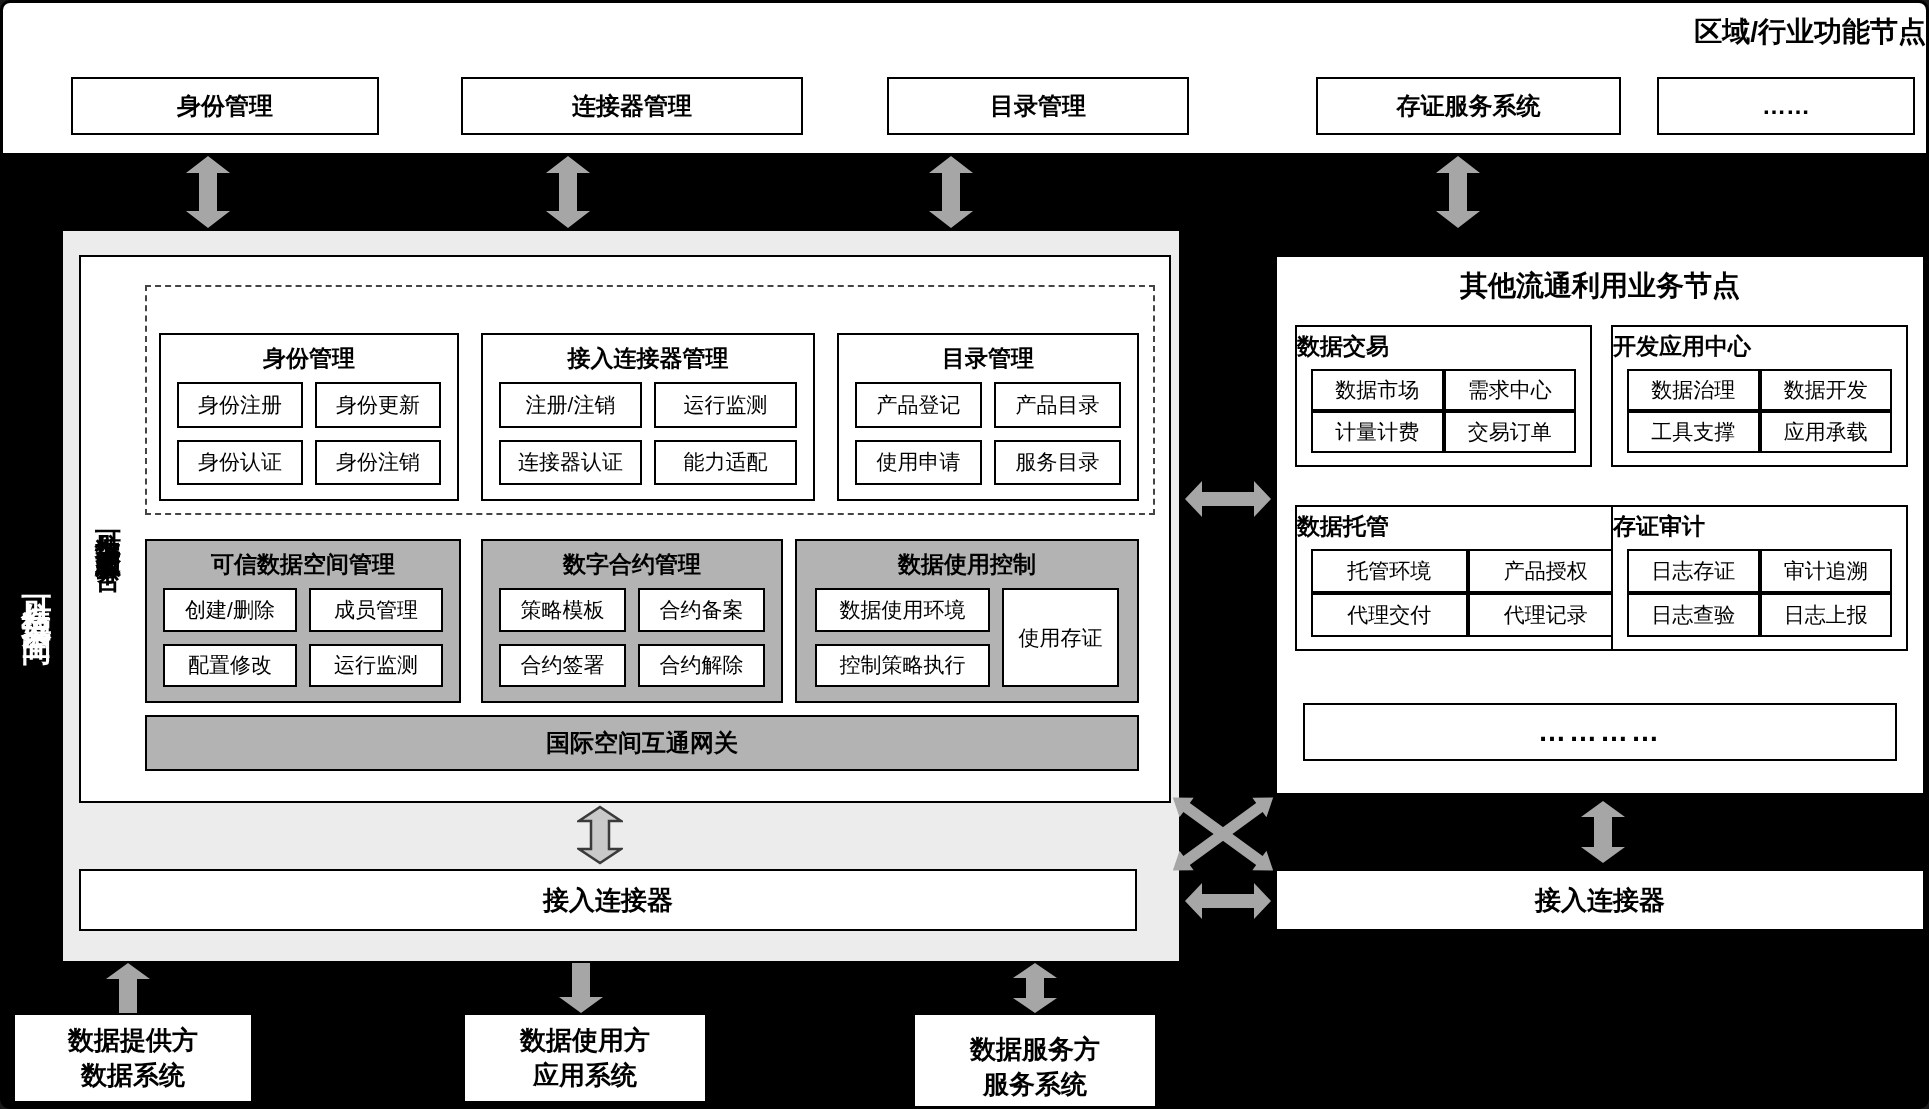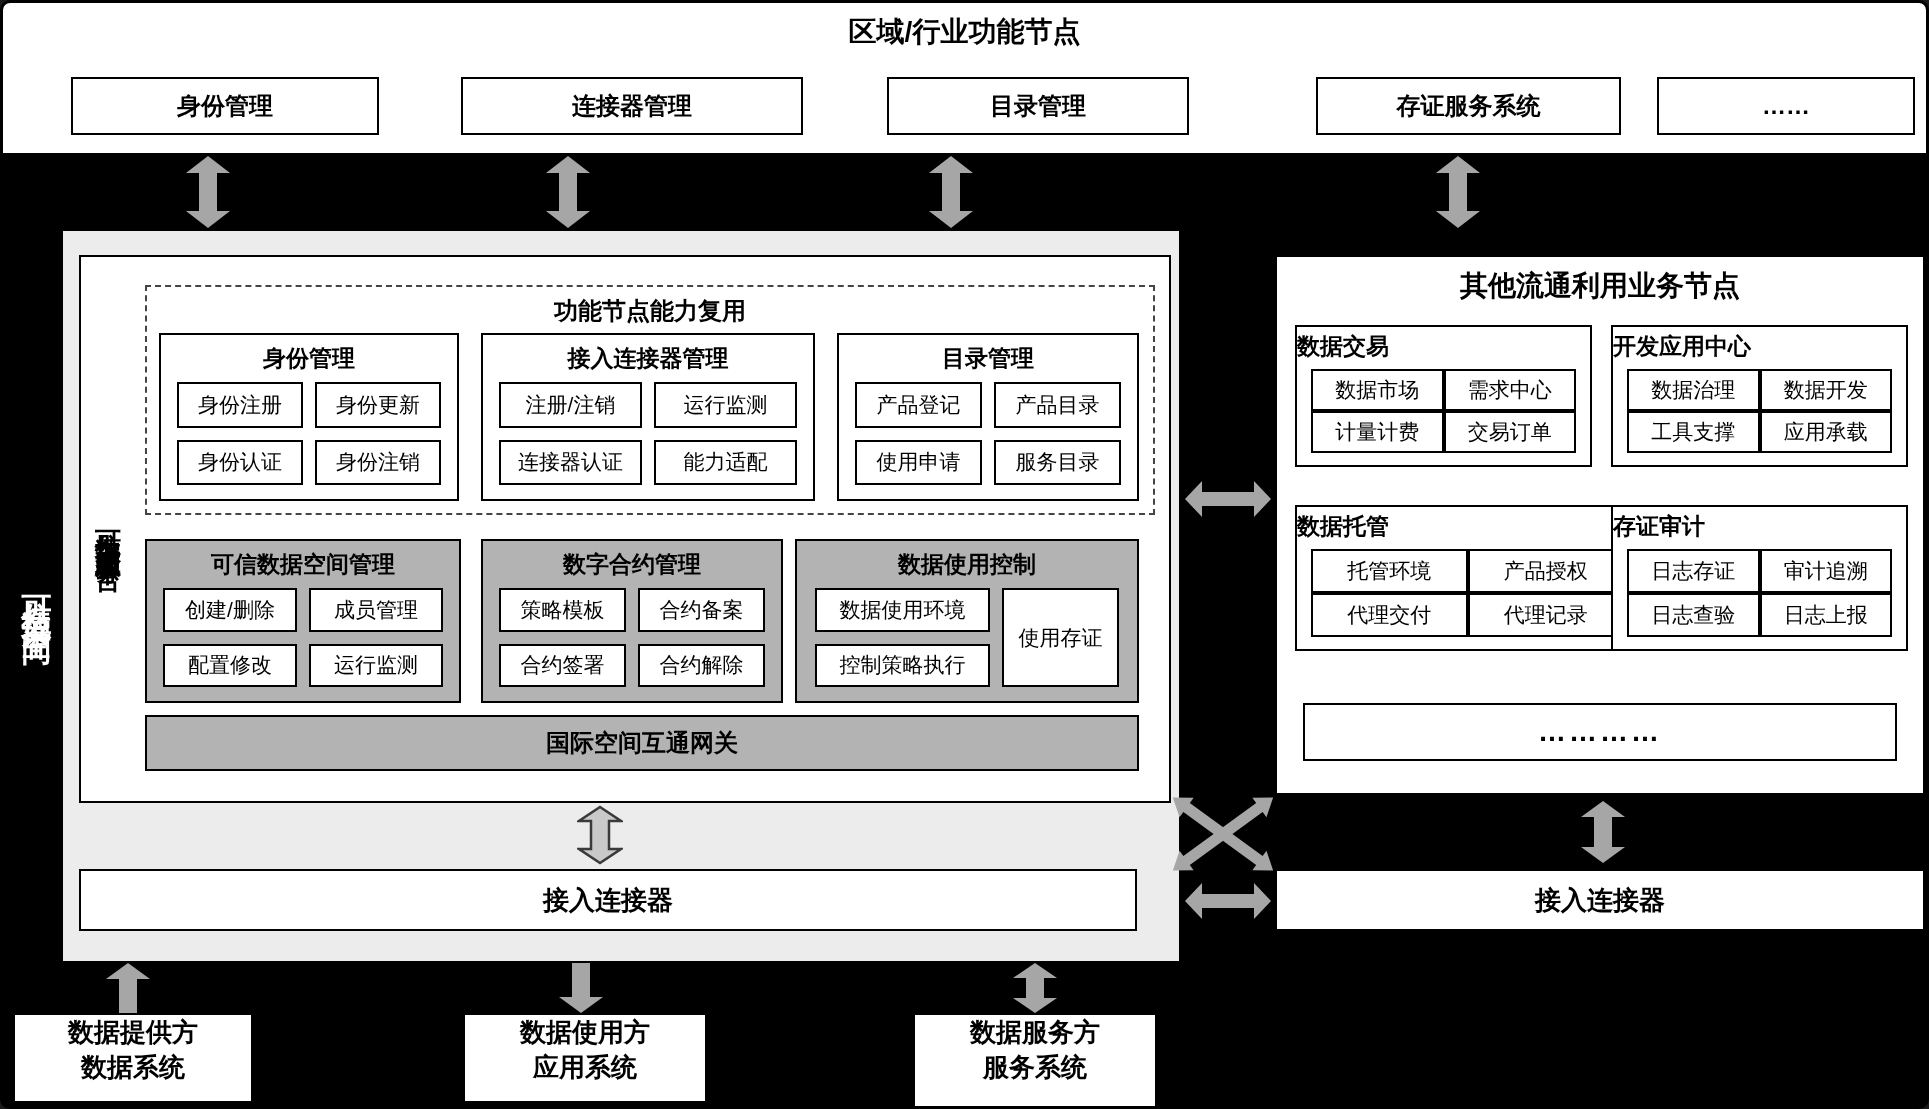--- a/index.html
+++ b/index.html
@@ -10,21 +10,21 @@
   }
   .stage {
     position:relative; width:1929px; height:1109px;
     background:#000; border:3px solid #000; border-radius:10px;
     overflow:hidden;
   }
   .abs { position:absolute; }
 
   
   .white-strip { left:0; top:0; width:100%; height:150px; background:#fff; }
-  .top-title { left:0; top:10px; width:100%; text-align:center; font-size:28px; font-weight:bold; }
+  .top-title { left:0; top:10px; width:100%; text-align:right; font-size:28px; font-weight:bold; }
   .node-box {
     background:#fff; border:2px solid #000;
     display:flex; align-items:center; justify-content:center;
     font-size:24px; font-weight:bold;
   }
 
   
   .gray-panel { left:60px; top:228px; width:1116px; height:730px; background:#ececec; }
   .platform-box { left:76px; top:252px; width:1092px; height:548px; background:#fff; border:2px solid #000; }
   .right-box { left:1272px; top:252px; width:650px; height:540px; background:#fff; border:2px solid #000; }
@@ -70,21 +70,21 @@
 
   .ellipsis-box {
     left:1300px; top:700px; width:594px; height:58px;
     background:#fff; border:2px solid #000;
     display:flex; align-items:center; justify-content:center;
     font-size:28px; font-weight:bold; letter-spacing:3px;
   }
 
   .bottom-box {
     background:#fff;
-    display:flex; flex-direction:column; align-items:center; justify-content:flex-start;
+    display:flex; flex-direction:column; align-items:center; justify-content:center;
     font-size:26px; font-weight:bold; line-height:1.35;
   }
 </style>
 </head>
 <body>
 
 <div class="stage">
 
   <div class="abs white-strip"></div>
   <div class="abs top-title">区域/行业功能节点</div>
@@ -108,21 +108,20 @@
     <polygon points="22,0 44,17 31,17 31,55 44,55 22,72 0,55 13,55 13,17 0,17" fill="#a6a6a6"></polygon>
     </svg>
 
   <div class="abs v-label space-label">可信数据空间</div>
 
   <div class="abs gray-panel"></div>
   <div class="abs platform-box"></div>
   <div class="abs v-label platform-label">可信数据空间服务平台</div>
 
   <div class="abs dashed-box"></div>
-  <div class="abs dashed-title">功能节点能力复用</div>
 
   <div class="abs group" style="left:156px;top:330px;width:300px;height:168px">
     <div class="group-title">身份管理</div>
     <div class="group-grid">
       <div class="item">身份注册</div>
       <div class="item">身份更新</div>
       <div class="item">身份认证</div>
       <div class="item">身份注销</div>
     </div>
   </div>

